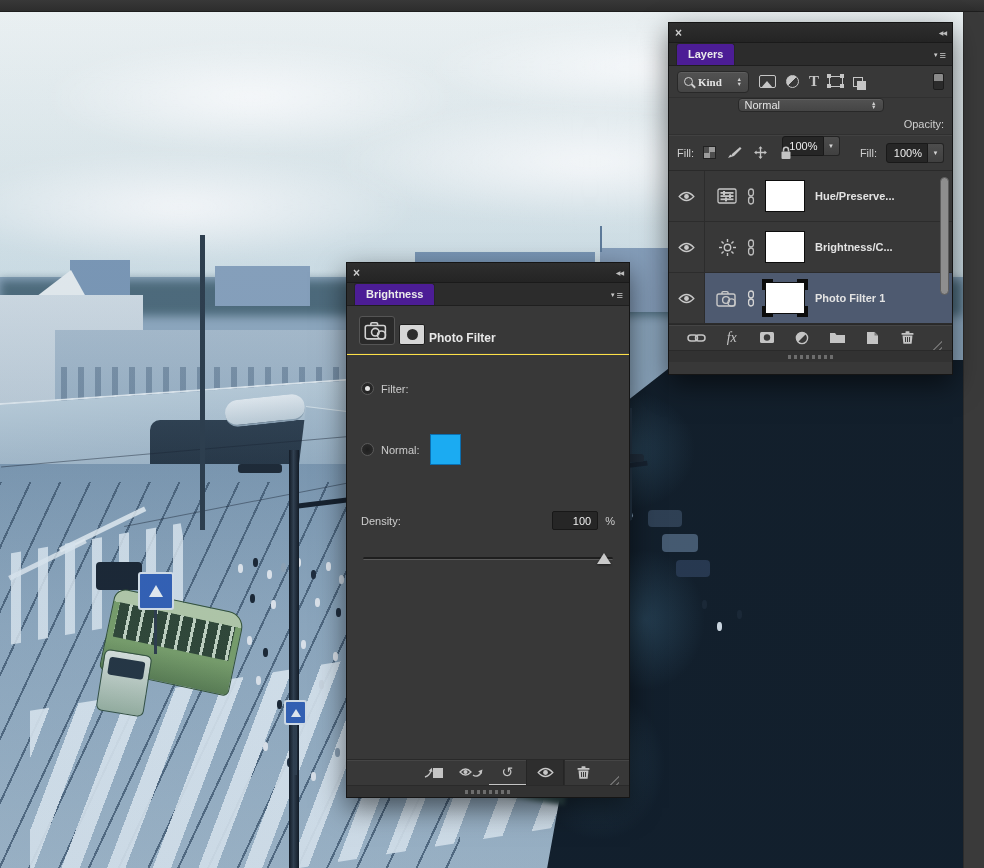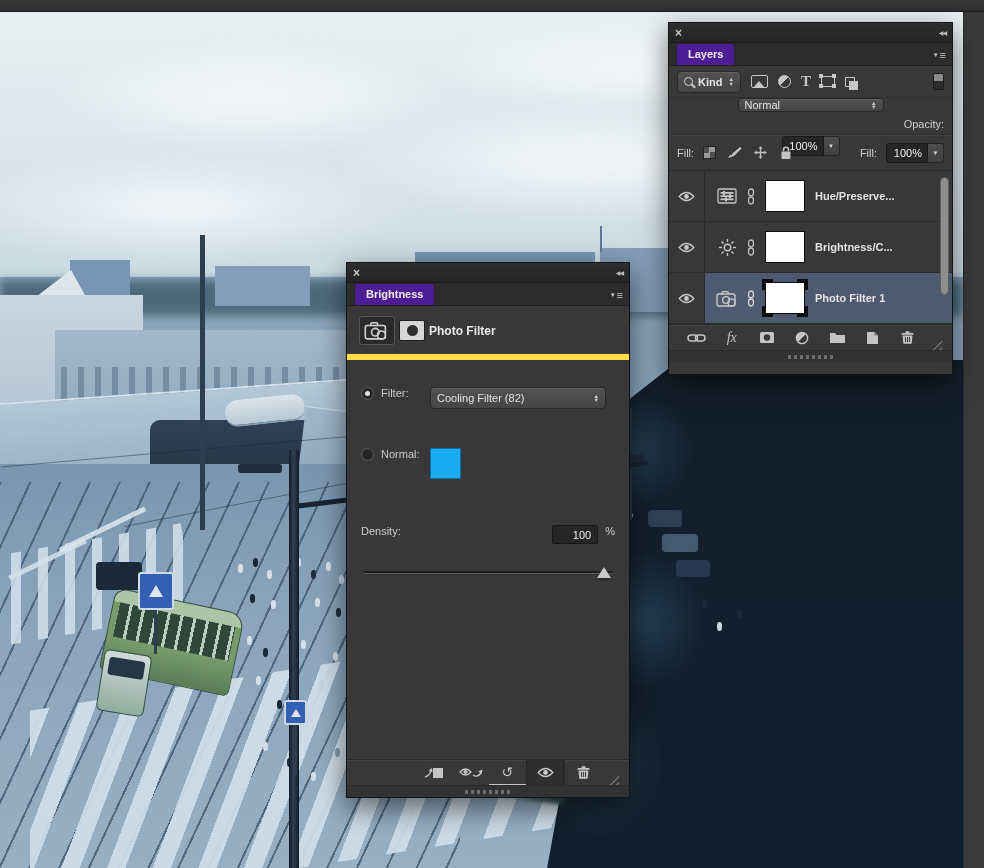--- a/index.html
+++ b/index.html
@@ -147,21 +147,21 @@
   .val-field { background:#262626; border:1px solid #191919; border-radius:3px 0 0 3px; height:20px;
            display:flex; align-items:center; justify-content:flex-end; padding:0 5px; color:#ececec; }
   .dd-btn { background:linear-gradient(#4d4d4d,#404040); border:1px solid #242424; border-left:none;
            border-radius:0 3px 3px 0; height:20px; width:16px; display:flex; align-items:center;
            justify-content:center; font-size:6px; color:#d6d6d6; }
 
   
   #layers-panel { left:668px; top:22px; width:285px; height:353px; }
   .lp-row { display:flex; align-items:center; padding:0 8px; }
   .lp-filter { height:32px; gap:10px; border-bottom:1px solid #303030; }
-  .kind-combo { width:64px; height:22px; font-weight:700; }
+  .kind-combo { width:72px; height:22px; font-weight:700;font-family:Liberation Serif, serif; }
   .mag { width:9px; height:9px; border:1.5px solid #d2d2d2; border-radius:50%; position:relative; flex:none; }
   .mag::after { content:""; position:absolute; width:5px; height:1.5px; background:#d2d2d2;
            right:-4px; bottom:-1px; transform:rotate(45deg); }
   .ficon { color:#c6c6c6; display:flex; align-items:center; justify-content:center; }
   .icon-img { width:17px; height:13px; border:1.5px solid #c6c6c6; border-radius:2px; position:relative; overflow:hidden; }
   .icon-img::after { content:""; position:absolute; left:1px; bottom:-1px; width:0; height:0;
            border-left:6px solid transparent; border-right:6px solid transparent; border-bottom:7px solid #c6c6c6; }
   .icon-half { width:13px; height:13px; border-radius:50%; border:1.5px solid #c6c6c6;
            background:linear-gradient(135deg,#c6c6c6 50%, transparent 50%); }
   .icon-T { font-size:15px; font-weight:700; font-family:"Liberation Serif",serif; }
@@ -209,30 +209,30 @@
   .grip { width:13px; height:13px; margin-left:4px; align-self:flex-end;
       background:repeating-linear-gradient(135deg,#7a7a7a 0 1px, transparent 1px 4px);
       clip-path:polygon(100% 0,100% 100%,0 100%); opacity:.8; }
   .drag-strip { height:12px; display:flex; align-items:center; justify-content:center;
       border-top:1px solid #2a2a2a; background:#323232; }
   .drag-dots { width:46px; height:4px;
       background:repeating-linear-gradient(90deg,#6d6d6d 0 3px, transparent 3px 6px); }
 
   
   #props-panel { left:346px; top:262px; width:284px; height:536px; display:flex; flex-direction:column; }
-  .pp-header { display:flex; align-items:center; gap:4px; padding:10px 12px 9px; border-bottom:6px solid #fde047;
+  .pp-header { display:flex; align-items:flex-end; gap:4px; padding:10px 12px 9px; border-bottom:1px solid #fde047;
       box-shadow:0 -1px 0 #424242 inset; }
   .hdr-btn1 { width:36px; height:29px; background:#2a2a2a; border:1px solid #555; border-radius:3px;
       display:flex; align-items:center; justify-content:center; }
   .hdr-btn2 { width:26px; height:21px; background:#d6d6d6; border:1px solid #1e1e1e; border-radius:2px;
       display:flex; align-items:center; justify-content:center; }
   .hdr-btn2 i { width:11px; height:11px; border-radius:50%; background:#2d2d2d; }
   .pp-title { font-size:12px; font-weight:700; color:#e8e8e8; }
 
-  .pp-row { display:flex; padding:12px 14px; gap:7px; }
+  .pp-row { display:flex; align-items:center; padding:12px 14px; gap:7px; }
   .pp-filter { margin-top:15px; }
   .pp-color { margin-top:15px; }
   .radio { width:13px; height:13px; border-radius:50%; background:radial-gradient(#1f1f1f,#2e2e2e);
       border:1px solid #5a5a5a; position:relative; flex:none; }
   .radio.on::after { content:""; position:absolute; left:3px; top:3px; width:5px; height:5px;
       border-radius:50%; background:#e4e4e4; }
   .pp-label { width:42px; color:#cbcbcb; }
   .filter-combo { width:176px; height:22px; }
   .swatch { width:31px; height:31px; border:1px solid #0b6fb0; }
   .pp-density { margin-top:22px; }
@@ -587,27 +587,20 @@
     </span>
     <span class="hdr-btn2">
         <i></i>
       </span>
     <span class="pp-title">Photo Filter</span>
   </div>
 
   <div class="pp-row pp-filter">
     <span class="radio on"></span>
     <span class="pp-label">Filter:</span>
-    <span class="combo filter-combo">
-      <span>Cooling Filter (82)</span>
-      <span class="updown">
-        <span>▲</span>
-          <span>▼</span>
-      </span>
-    </span>
   </div>
 
   <div class="pp-row pp-color">
     <span class="radio"></span>
     <span class="pp-label">Normal:</span>
     <span class="swatch" style="background:#1babf2;"></span>
   </div>
 
   <div class="pp-row pp-density">
     <span>Density:</span>

